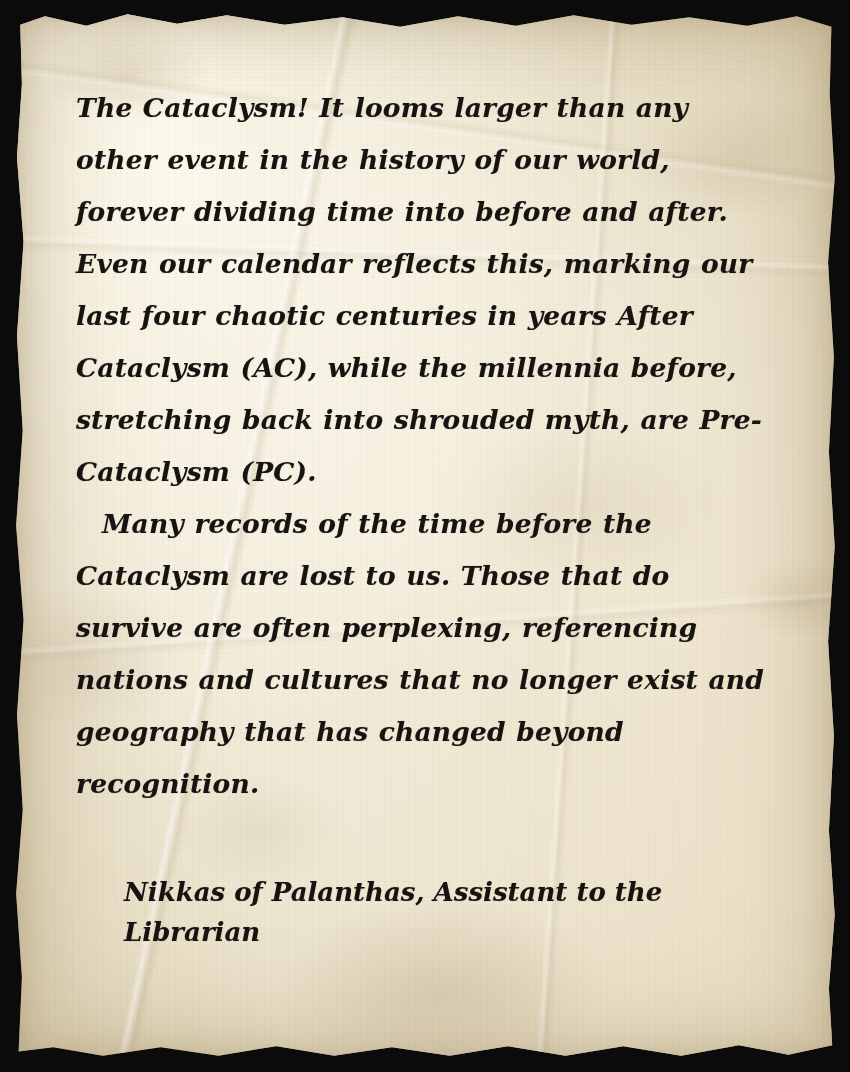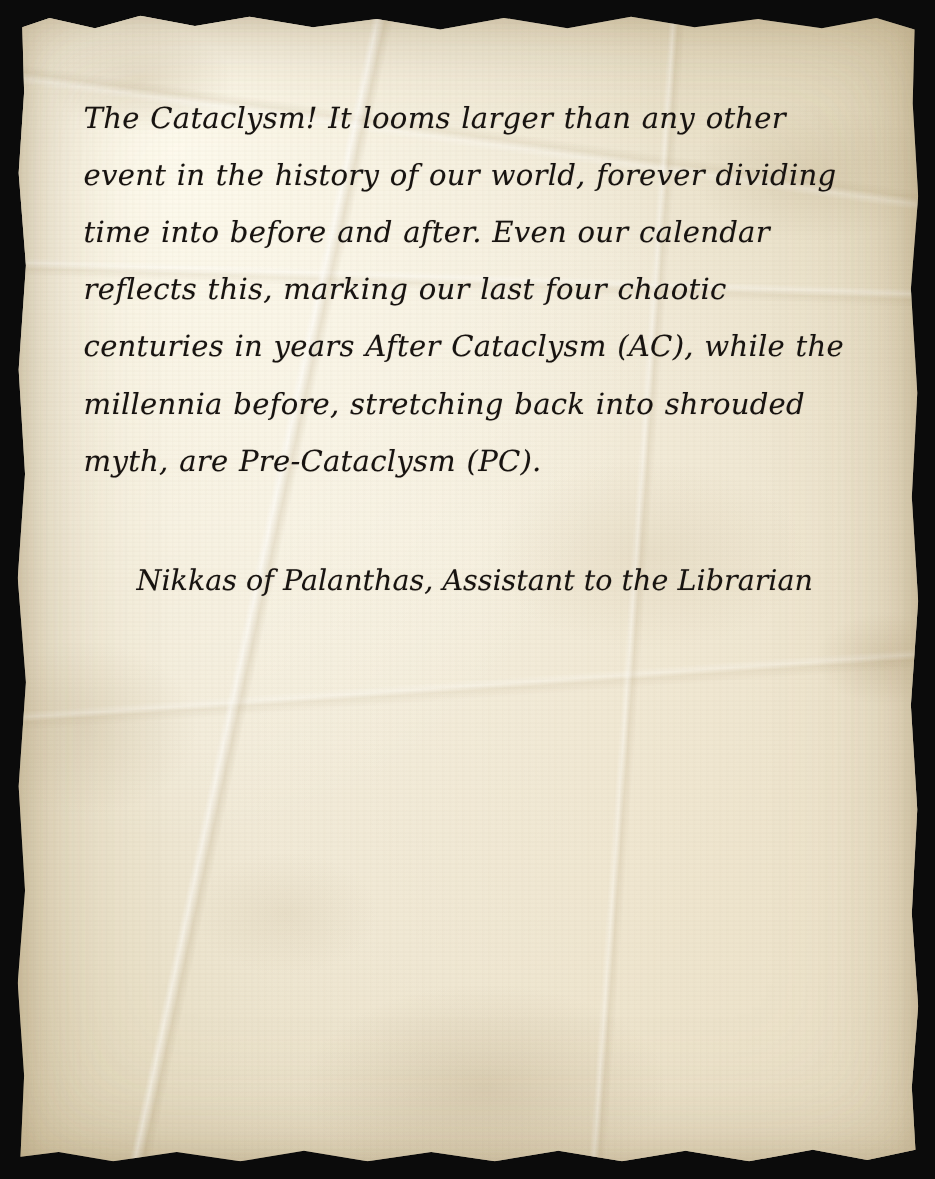--- a/index.html
+++ b/index.html
@@ -43,20 +43,21 @@
       40% 0.7%, 47% 1.6%, 54% 0.6%, 61% 1.5%, 68% 0.5%, 75% 1.4%, 82% 0.7%,
       89% 1.5%, 95% 0.6%, 99.2% 1.6%,
       99.0% 8%, 99.6% 16%, 98.8% 24%, 99.5% 33%, 98.9% 42%, 99.6% 51%,
       98.8% 60%, 99.5% 69%, 98.9% 78%, 99.6% 86%, 98.9% 93%, 99.3% 98.4%,
       94% 99.3%, 88% 98.4%, 81% 99.4%, 74% 98.5%, 67% 99.4%, 60% 98.5%,
       53% 99.4%, 46% 98.6%, 39% 99.4%, 32% 98.5%, 25% 99.4%, 18% 98.6%,
       11% 99.4%, 5% 98.6%, 0.8% 99.0%,
       1.2% 92%, 0.5% 84%, 1.3% 76%, 0.6% 67%, 1.4% 58%, 0.5% 49%,
       1.3% 40%, 0.6% 31%, 1.4% 22%, 0.6% 14%, 1.2% 7%
     );
+    font-weight: bold;
   }
 
   
   .tex {
     position: absolute;
     inset: 0;
     pointer-events: none;
   }
   .tex-stains {
     background-image:
@@ -131,17 +132,18 @@
 <div class="scene">
 
   <div class="parchment">
     <div class="tex tex-stains"></div>
     <div class="tex tex-creases"></div>
     <div class="tex tex-grain"></div>
     <div class="tex tex-edgeshade"></div>
 
     <div class="content">
       <p class="para p1">The Cataclysm! It looms larger than any other event in the history of our world, forever dividing time into before and after. Even our calendar reflects this, marking our last four chaotic centuries in years After Cataclysm (AC), while the millennia before, stretching back into shrouded myth, are Pre-Cataclysm (PC).</p>
+      <p class="para p2">Many records of the time before the Cataclysm are lost to us. Those that do survive are often perplexing, referencing nations and cultures that no longer exist and geography that has changed beyond recognition.</p>
       <div class="signature">Nikkas of Palanthas, Assistant to the Librarian</div>
     </div>
   </div>
 
 </div>
 
 </body></html>

